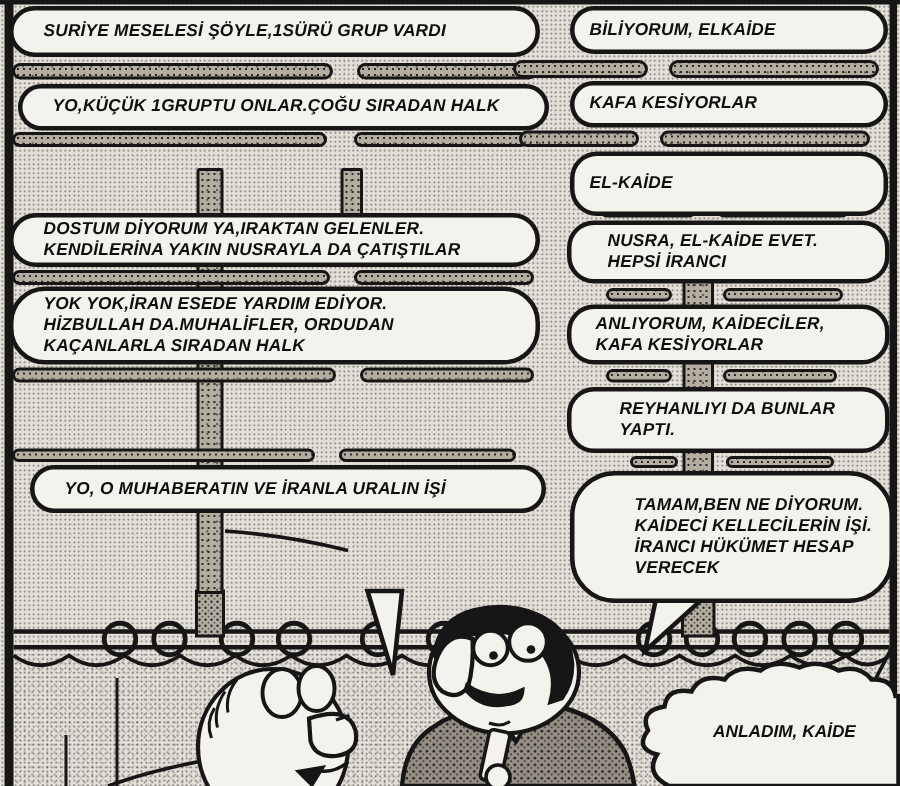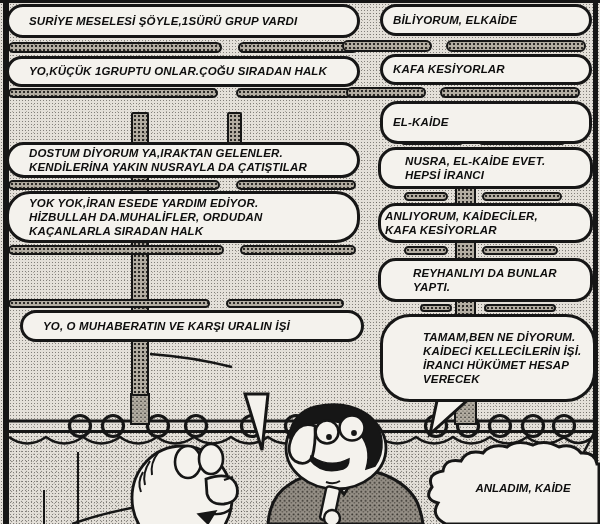--- a/index.html
+++ b/index.html
@@ -169,50 +169,50 @@
   <div class="abs noise band" style="left:404px;top:192px;width:44px;height:9px;"></div>
   <div class="abs noise band" style="left:482px;top:192px;width:80px;height:9px;"></div>
   <div class="abs noise band" style="left:404px;top:246px;width:44px;height:9px;"></div>
   <div class="abs noise band" style="left:482px;top:246px;width:76px;height:9px;"></div>
   <div class="abs noise band" style="left:420px;top:304px;width:32px;height:8px;"></div>
   <div class="abs noise band" style="left:484px;top:304px;width:72px;height:8px;"></div>
 
   <div class="bubble" style="left:6px;top:4px;width:354px;height:34px;">
     <span class="txt">SURİYE MESELESİ ŞÖYLE,1SÜRÜ GRUP VARDI</span>
     </div>
-  <div class="bubble" style="left:6px;top:56px;width:354px;height:31px;">
+  <div class="bubble" style="left:12px;top:56px;width:354px;height:31px;">
     <span class="txt">YO,KÜÇÜK 1GRUPTU ONLAR.ÇOĞU SIRADAN HALK</span>
     </div>
   <div class="bubble" style="left:6px;top:142px;width:354px;height:36px;">
     <span class="txt">DOSTUM DİYORUM YA,IRAKTAN GELENLER.
 KENDİLERİNA YAKIN NUSRAYLA DA ÇATIŞTILAR</span>
     </div>
   <div class="bubble" style="left:6px;top:191px;width:354px;height:52px;border-radius:24px;">
     <span class="txt">YOK YOK,İRAN ESEDE YARDIM EDİYOR.
 HİZBULLAH DA.MUHALİFLER, ORDUDAN
 KAÇANLARLA SIRADAN HALK</span>
     </div>
   <div class="bubble" style="left:20px;top:310px;width:344px;height:32px;">
-    <span class="txt">YO, O MUHABERATIN VE KARŞI URALIN İŞİ</span>
+    <span class="txt">YO, O MUHABERATIN VE İRANLA URALIN İŞİ</span>
     </div>
 
   <div class="bubble center" style="left:380px;top:4px;width:212px;height:32px;">
     <span class="txt">BİLİYORUM, ELKAİDE</span>
     </div>
   <div class="bubble center" style="left:380px;top:54px;width:212px;height:31px;">
     <span class="txt">KAFA KESİYORLAR</span>
     </div>
   <div class="bubble center" style="left:380px;top:101px;width:212px;height:43px;">
     <span class="txt">EL-KAİDE</span>
     </div>
   <div class="bubble" style="left:378px;top:147px;width:215px;height:42px;padding-left:24px;">
     <span class="txt">NUSRA, EL-KAİDE EVET.
 HEPSİ İRANCI</span>
     </div>
-  <div class="bubble" style="left:378px;top:203px;width:215px;height:40px;padding-left:4px;">
+  <div class="bubble" style="left:378px;top:203px;width:215px;height:40px;padding-left:16px;">
     <span class="txt">ANLIYORUM, KAİDECİLER,
 KAFA KESİYORLAR</span>
     </div>
   <div class="bubble" style="left:378px;top:258px;width:215px;height:44px;padding-left:32px;">
     <span class="txt">REYHANLIYI DA BUNLAR
 YAPTI.</span>
     </div>
   <div class="bubble" style="left:380px;top:314px;width:216px;height:88px;border-radius:30px;padding-left:40px;">
     <span class="txt">TAMAM,BEN NE DİYORUM.
 KAİDECİ KELLECİLERİN İŞİ.

